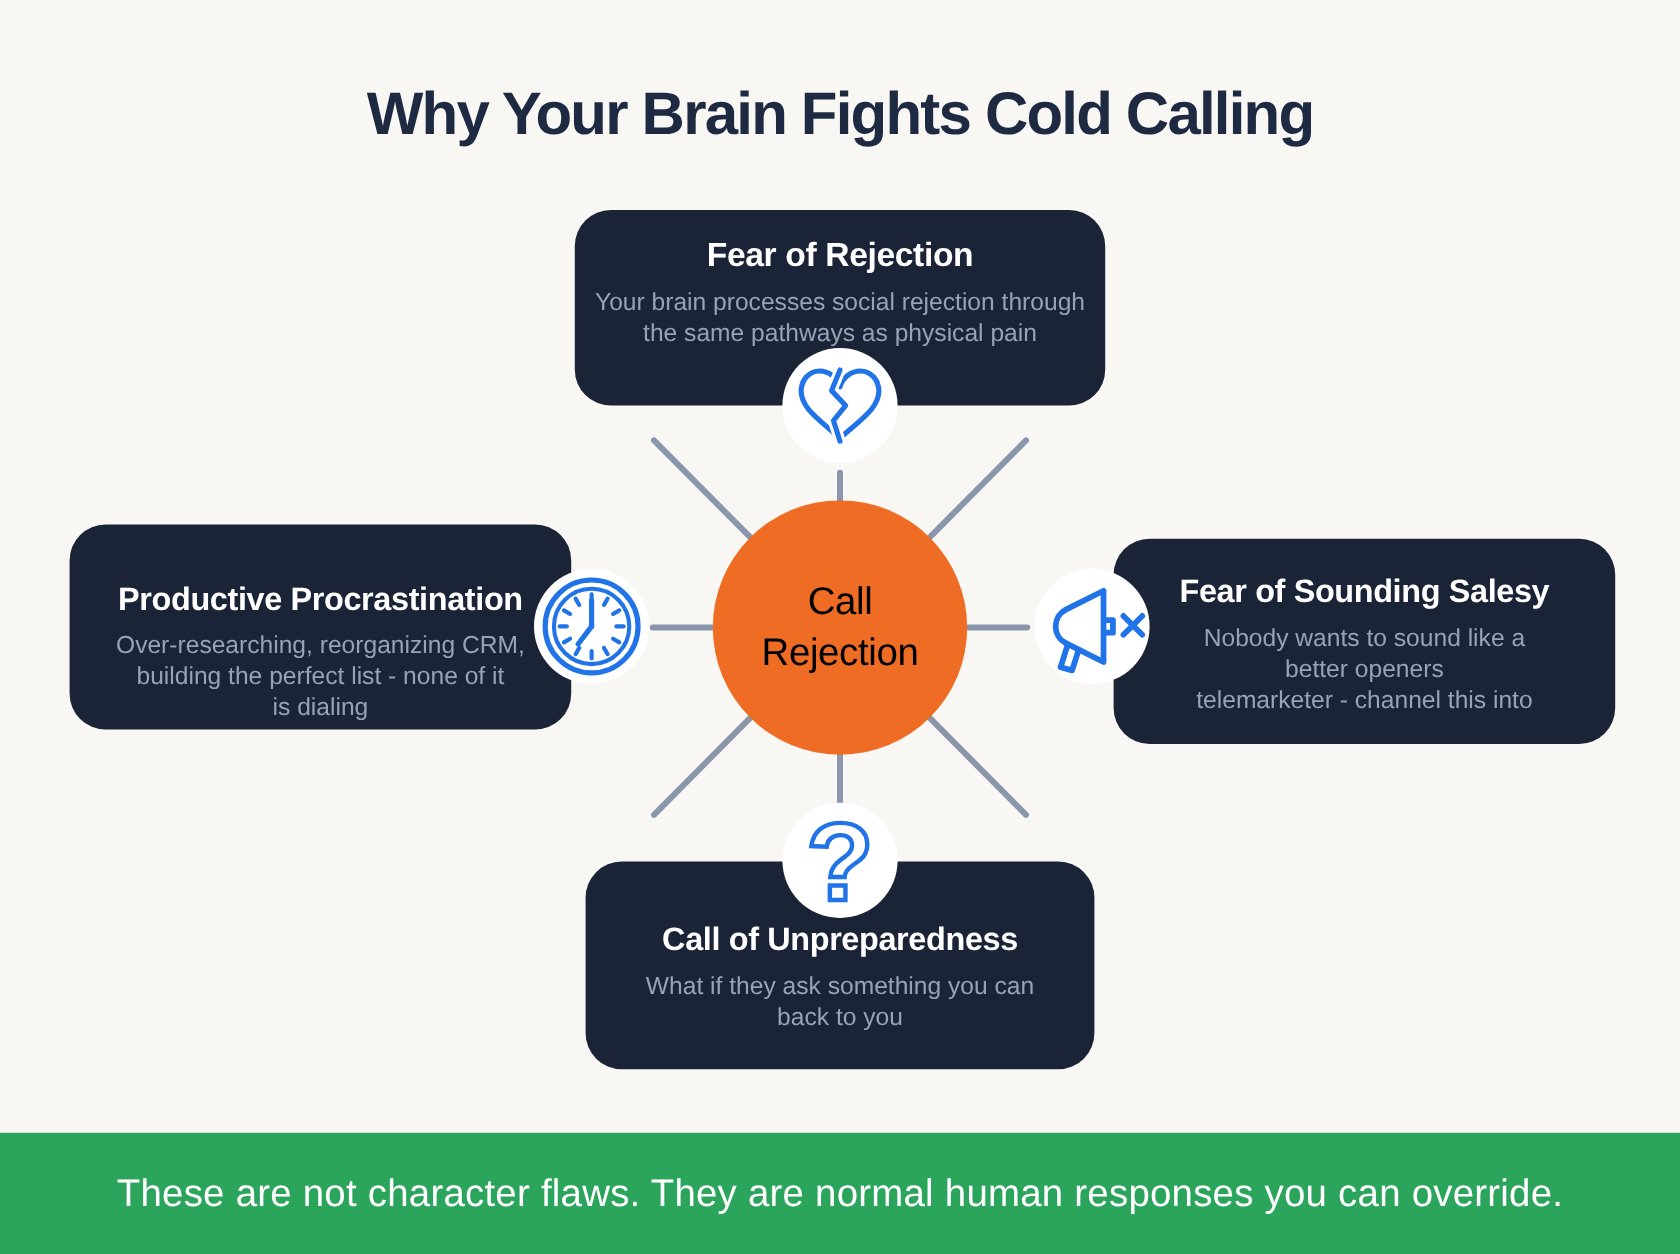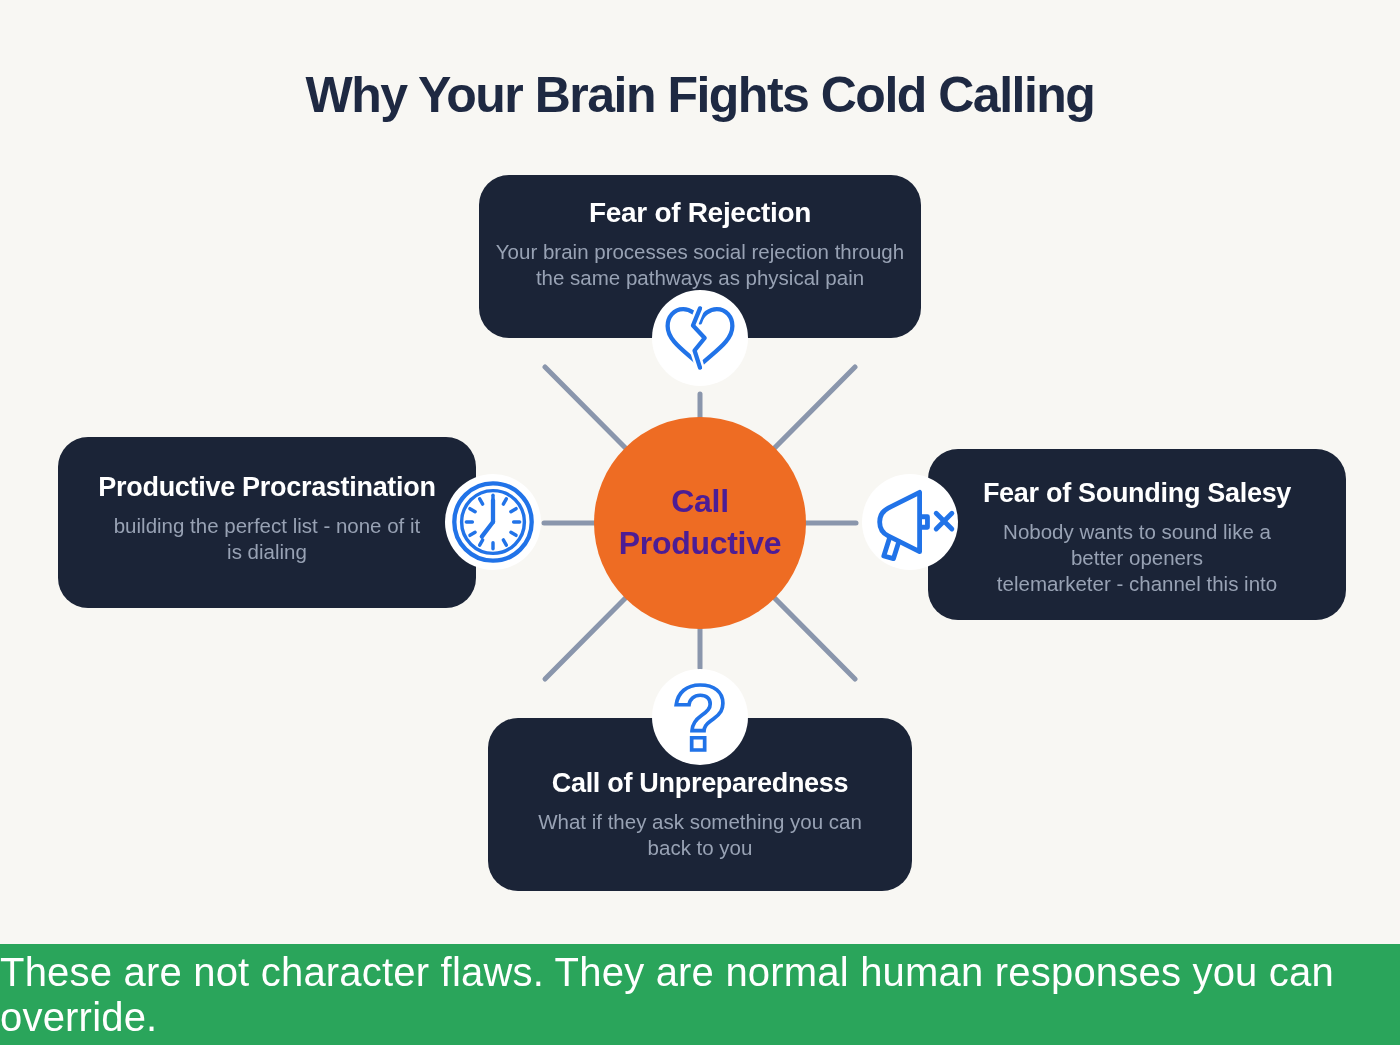--- a/index.html
+++ b/index.html
@@ -15,46 +15,46 @@
   .connectors{position:absolute;left:0;top:0;z-index:1;}
   .card{
     position:absolute;background:#1b2437;border-radius:30px;
     text-align:center;z-index:2;box-sizing:border-box;
   }
   .card h2{margin:0;font-size:27px;font-weight:bold;color:#ffffff;letter-spacing:-0.3px;}
   .card .body{margin:10px auto 0;font-size:20.5px;line-height:1.26;color:#98a2b4;}
   .card .body span{display:block;}
   #card-top{left:479px;top:175px;width:442px;height:163px;padding-top:22px;}
   #card-top h2{font-size:28px;}
-  #card-left{left:58px;top:437px;width:418px;height:171px;padding-top:35px;}
+  #card-left{left:58px;top:437px;width:418px;height:171px;padding-top:47px;}
   #card-right{left:928px;top:449px;width:418px;height:171px;padding-top:29px;}
   #card-bottom{left:488px;top:718px;width:424px;height:173px;padding-top:50px;}
   .notch{
     position:absolute;width:96px;height:96px;border-radius:50%;
     background:#ffffff;z-index:3;display:flex;align-items:center;justify-content:center;
   }
   #notch-top{left:652px;top:290px;}
   #notch-left{left:445px;top:474px;}
   #notch-right{left:862px;top:474px;}
   #notch-bottom{left:652px;top:669px;}
   .notch svg{display:block;}
   .center-circle{
     position:absolute;left:594px;top:417px;width:212px;height:212px;
     border-radius:50%;background:#ee6c23;z-index:4;
     display:flex;flex-direction:column;align-items:center;justify-content:center;
   }
   .center-circle span{
-    display:block;color:#4c1d95;font-size:32px;font-weight:bold;line-height:1.3;
+    display:block;color:#000000;font-size:32px;font-weight:normal;line-height:1.3;
     text-align:right;letter-spacing:-0.3px;
   }
   .banner{
     position:absolute;left:0;top:944px;width:1400px;height:101px;background:#2aa55b;
     display:flex;align-items:center;justify-content:center;z-index:5;
   }
-  .banner p{margin:0;color:#ffffff;font-size:40px;font-weight:500;letter-spacing:0.2px;}
+  .banner p{margin:0;color:#ffffff;font-size:32px;font-weight:500;letter-spacing:0.2px;}
 </style>
 </head>
 <body>
 
 <div id="stage">
 
   <h1 class="main-title">Why Your Brain Fights Cold Calling</h1>
 
   <svg class="connectors" width="1400" height="1045" viewBox="0 0 1400 1045">
     <g stroke="#8a96ac" stroke-width="5" stroke-linecap="round">
@@ -73,20 +73,21 @@
     <h2>Fear of Rejection</h2>
     <div class="body">
       <span>Your brain processes social rejection through</span>
       <span>the same pathways as physical pain</span>
     </div>
   </div>
 
   <div class="card" id="card-left">
     <h2>Productive Procrastination</h2>
     <div class="body">
+      <span>Over-researching, reorganizing CRM,</span>
       <span>building the perfect list - none of it</span>
       <span>is dialing</span>
     </div>
   </div>
 
   <div class="card" id="card-right">
     <h2>Fear of Sounding Salesy</h2>
     <div class="body">
       <span>Nobody wants to sound like a</span>
       <span>better openers</span>
@@ -148,20 +149,20 @@
   </div>
 
   <div class="notch" id="notch-bottom">
     <svg width="92" height="92" viewBox="0 0 100 100">
       <text x="50" y="86" text-anchor="middle" font-family="Liberation Sans, sans-serif" font-size="100" font-weight="bold" fill="#ffffff" stroke="#2173e8" stroke-width="4">?</text>
     </svg>
   </div>
 
   <div class="center-circle">
     <span>Call</span>
-    <span>Productive</span>
+    <span>Rejection</span>
   </div>
 
   <div class="banner">
     <p>These are not character flaws. They are normal human responses you can override.</p>
   </div>
 
 </div>
 
 </body></html>

